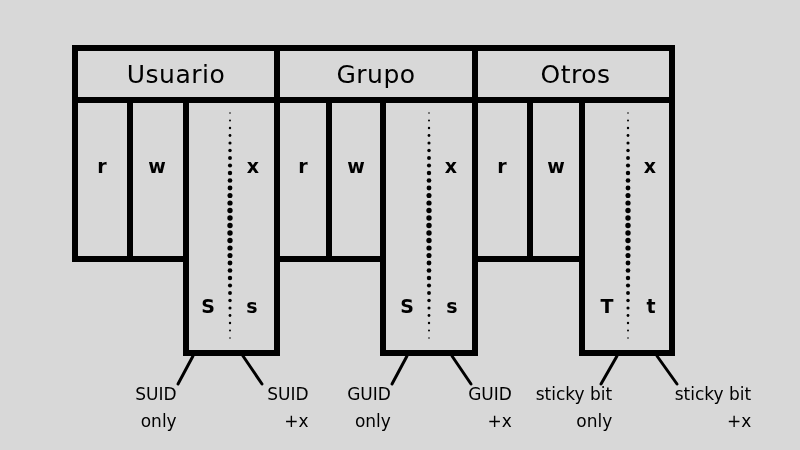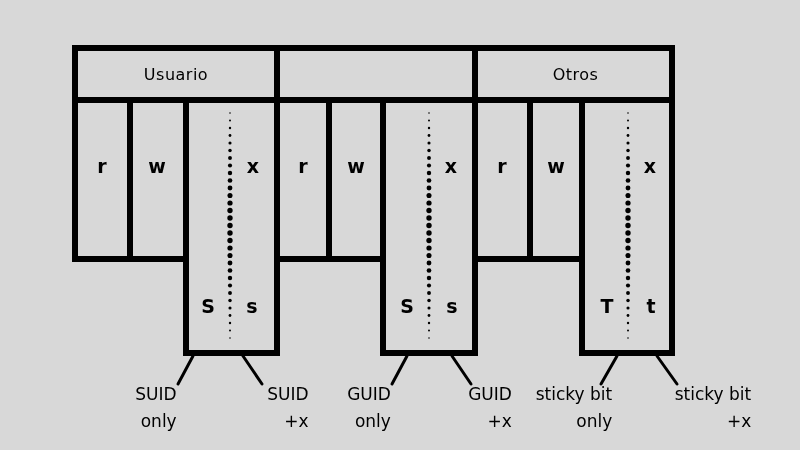--- a/index.html
+++ b/index.html
@@ -13,21 +13,21 @@
   #canvas { position: relative; width: 800px; height: 450px; }
 
   
   .hl { position: absolute; height: 6px; background: #000; }
   .vl { position: absolute; width: 6px; background: #000; }
 
   
   .hdr {
     position: absolute; top: 51px; height: 46px;
     display: flex; align-items: center; justify-content: center;
-    font-size: 16px; letter-spacing: 0.5px;
+    font-size: 25px; letter-spacing: 0.5px;
   }
 
   
   .lt {
     position: absolute; transform: translate(-50%, -50%);
     font-size: 19px; font-weight: bold; line-height: 1;
   }
 
   
   .callout {
@@ -57,20 +57,21 @@
   <div class="vl" style="left:183px; top:97px; height:259px"></div>
   <div class="vl" style="left:274px; top:45px; height:311px"></div>
   <div class="vl" style="left:326px; top:97px; height:165px"></div>
   <div class="vl" style="left:380px; top:97px; height:259px"></div>
   <div class="vl" style="left:472px; top:45px; height:311px"></div>
   <div class="vl" style="left:527px; top:97px; height:165px"></div>
   <div class="vl" style="left:579px; top:97px; height:259px"></div>
   <div class="vl" style="left:669px; top:45px; height:311px"></div>
 
   <div class="hdr" style="left:78px;  width:196px">Usuario</div>
+  <div class="hdr" style="left:280px; width:192px">Grupo</div>
   <div class="hdr" style="left:480px; width:191px">Otros</div>
 
   <div class="lt" style="left:102px; top:166px">r</div>
   <div class="lt" style="left:157px; top:166px">w</div>
   <div class="lt" style="left:253px; top:166px">x</div>
   <div class="lt" style="left:208px; top:306px">S</div>
   <div class="lt" style="left:252px; top:306px">s</div>
 
   <div class="lt" style="left:303px; top:166px">r</div>
   <div class="lt" style="left:356px; top:166px">w</div>

